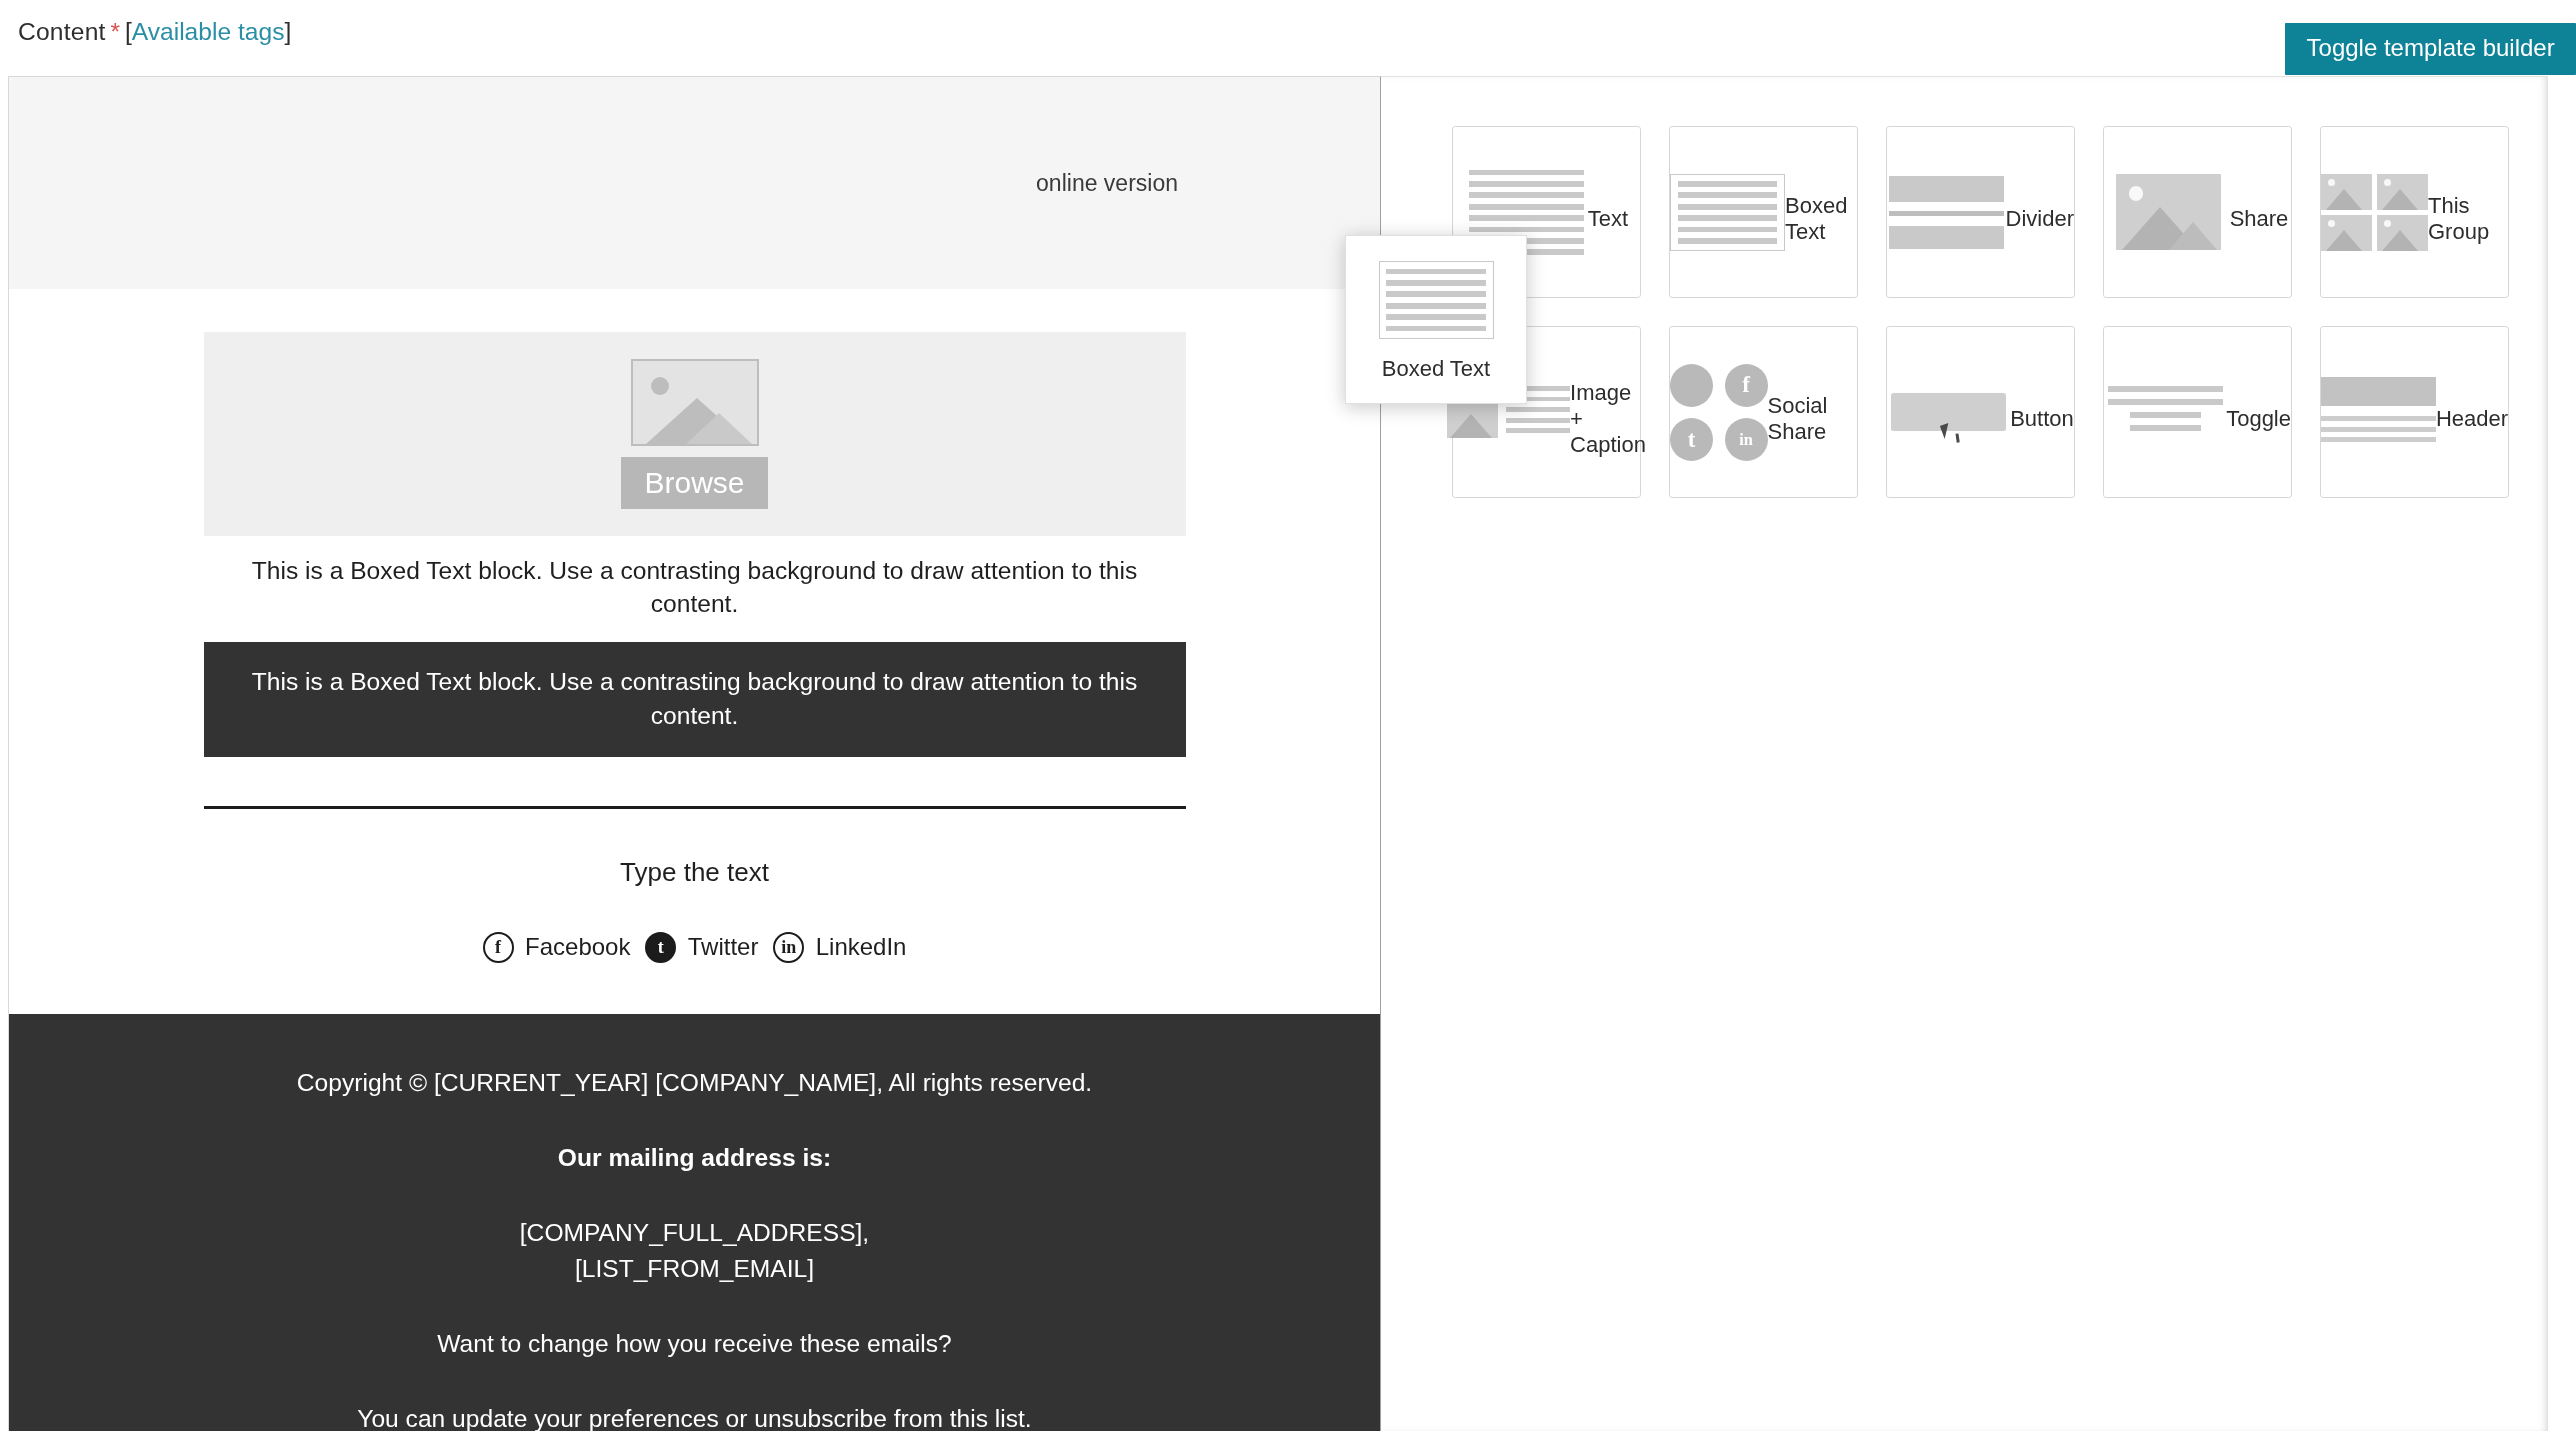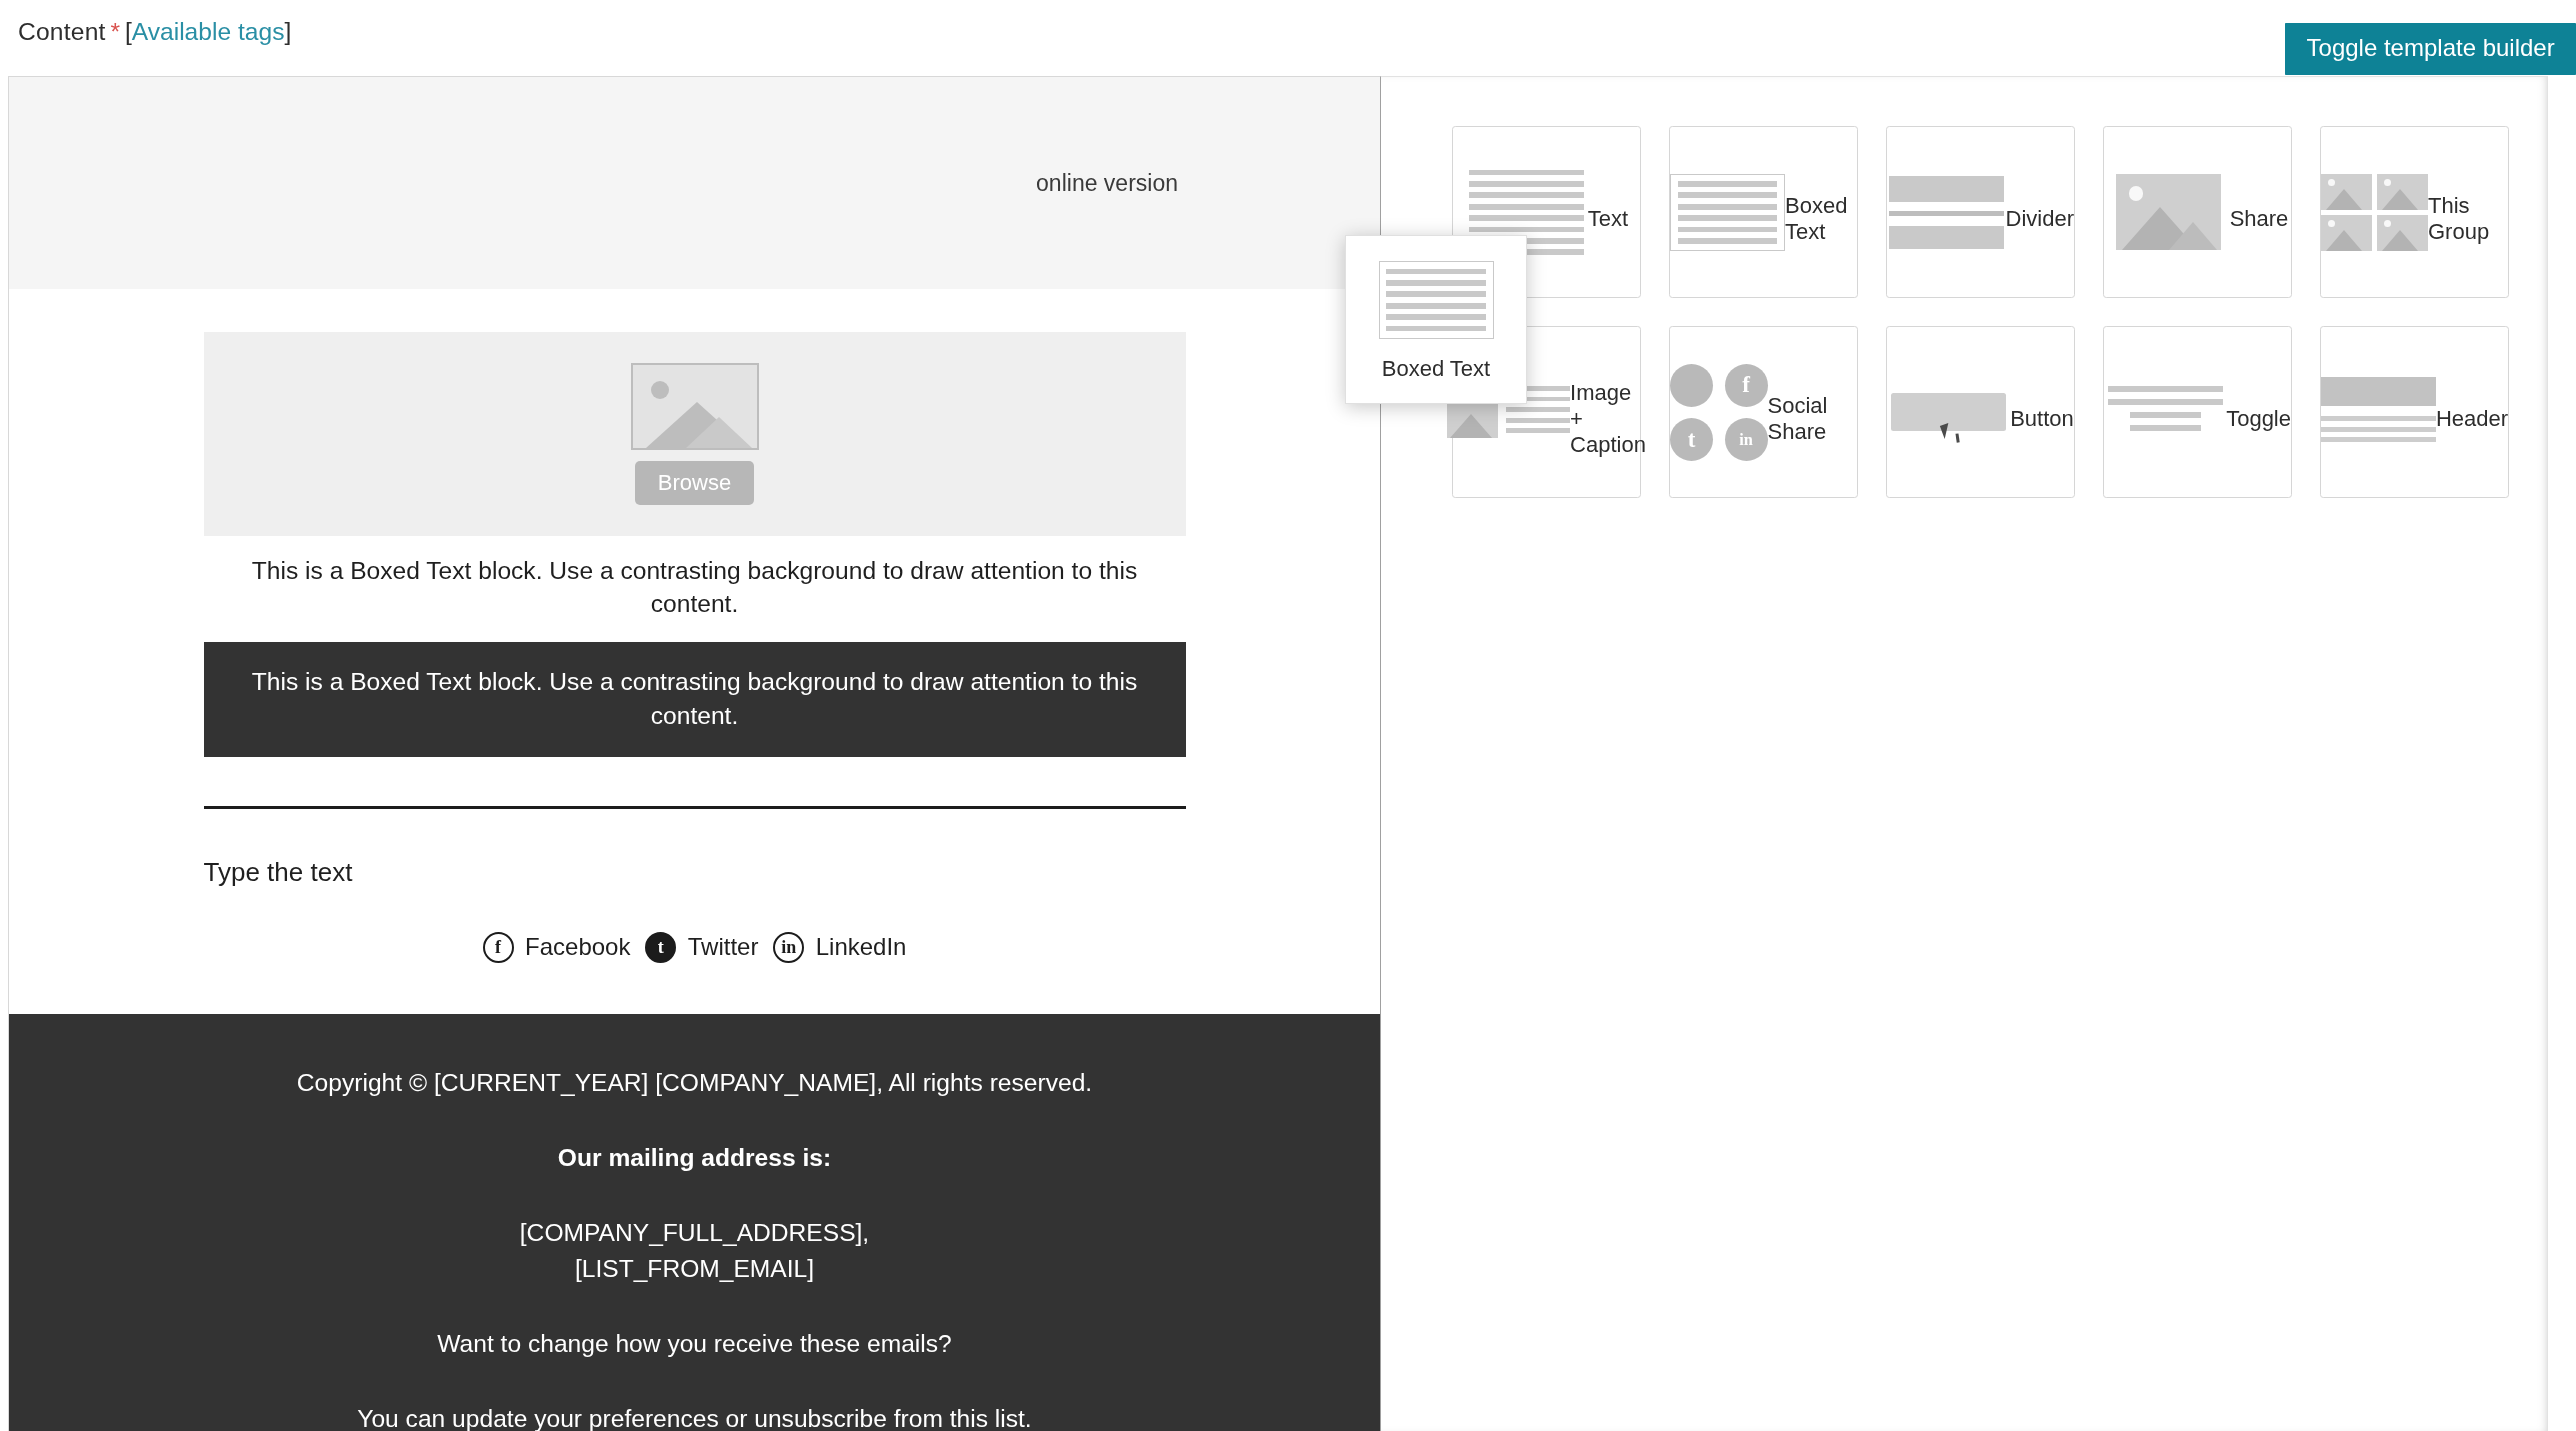--- a/index.html
+++ b/index.html
@@ -128,25 +128,25 @@
     width: 0; height: 0;
     border-left: 33px solid transparent;
     border-right: 33px solid transparent;
     border-bottom: 31px solid #c9c9c9;
   }
   .browse-btn {
     margin-top: 11.5px;
     background: #b7b7b7;
     color: #ffffff;
     border: none;
-    font-size: 22px;
+    font-size: 30px;
     font-family: "Liberation Sans", sans-serif;
     padding: 9px 23px;
     cursor: pointer;
-    border-radius: 5px;
+    border-radius: 0;
   }
 
   .plain-text-block {
     text-align: center;
     font-size: 24.6px;
     color: #1f1f1f;
     line-height: 1.36;
     padding: 18px 4.9px 9.9px 4.9px;
   }
 
@@ -159,21 +159,21 @@
     padding: 23px 33px 24.6px 33px;
     margin-top: 11.5px;
   }
 
   .divider-block {
     border-bottom: 3.3px solid #1c1c1c;
     margin: 49px 0 0 0;
   }
 
   .type-text-block {
-    text-align: left;
+    text-align: center;
     font-size: 26px;
     color: #1f1f1f;
     padding: 48px 0 0 0;
   }
 
   .social-row {
     display: flex;
     align-items: center;
     justify-content: center;
     gap: 14.8px;

